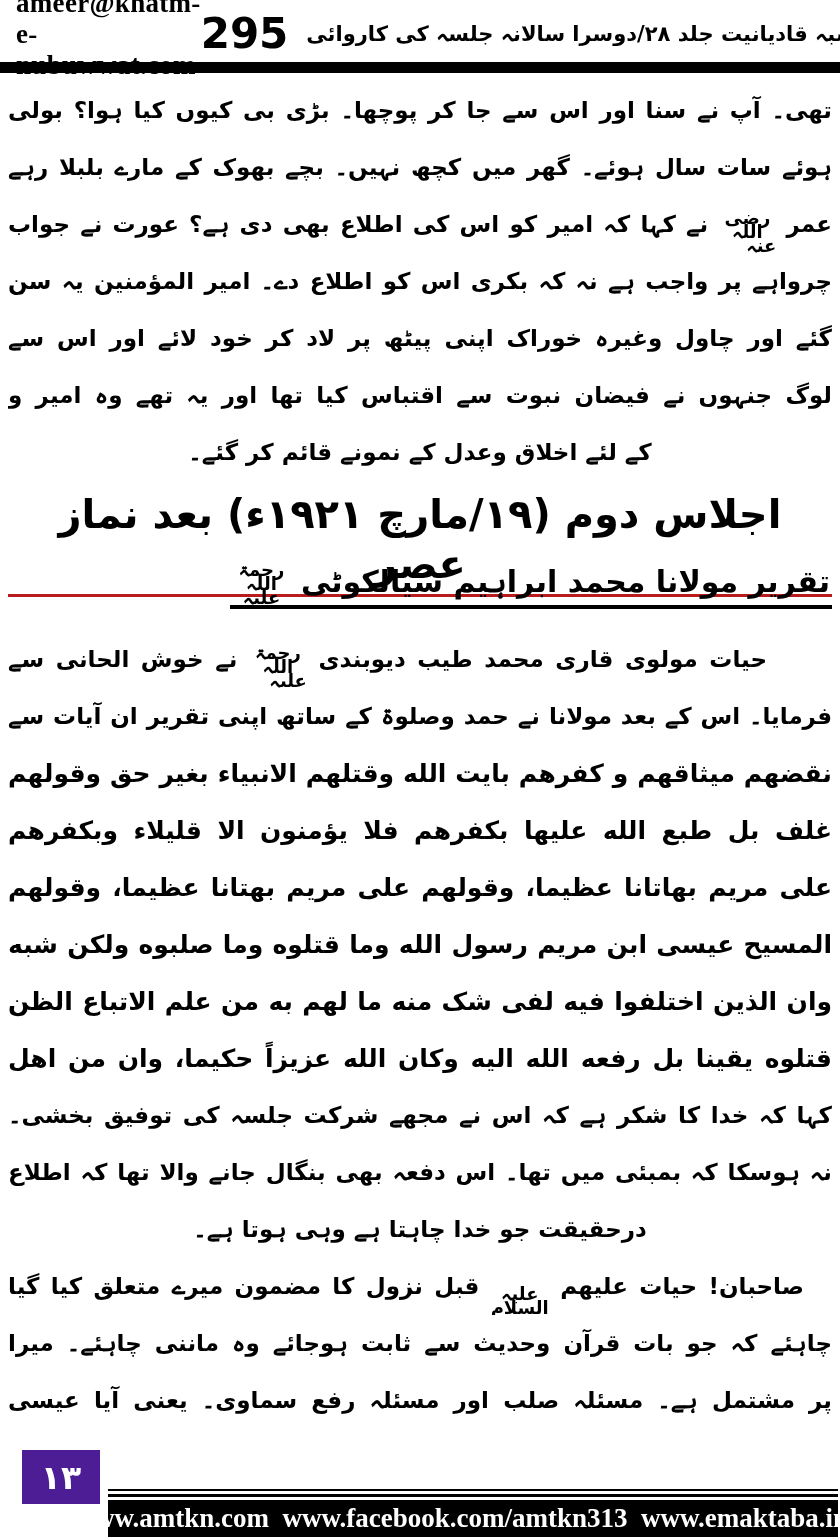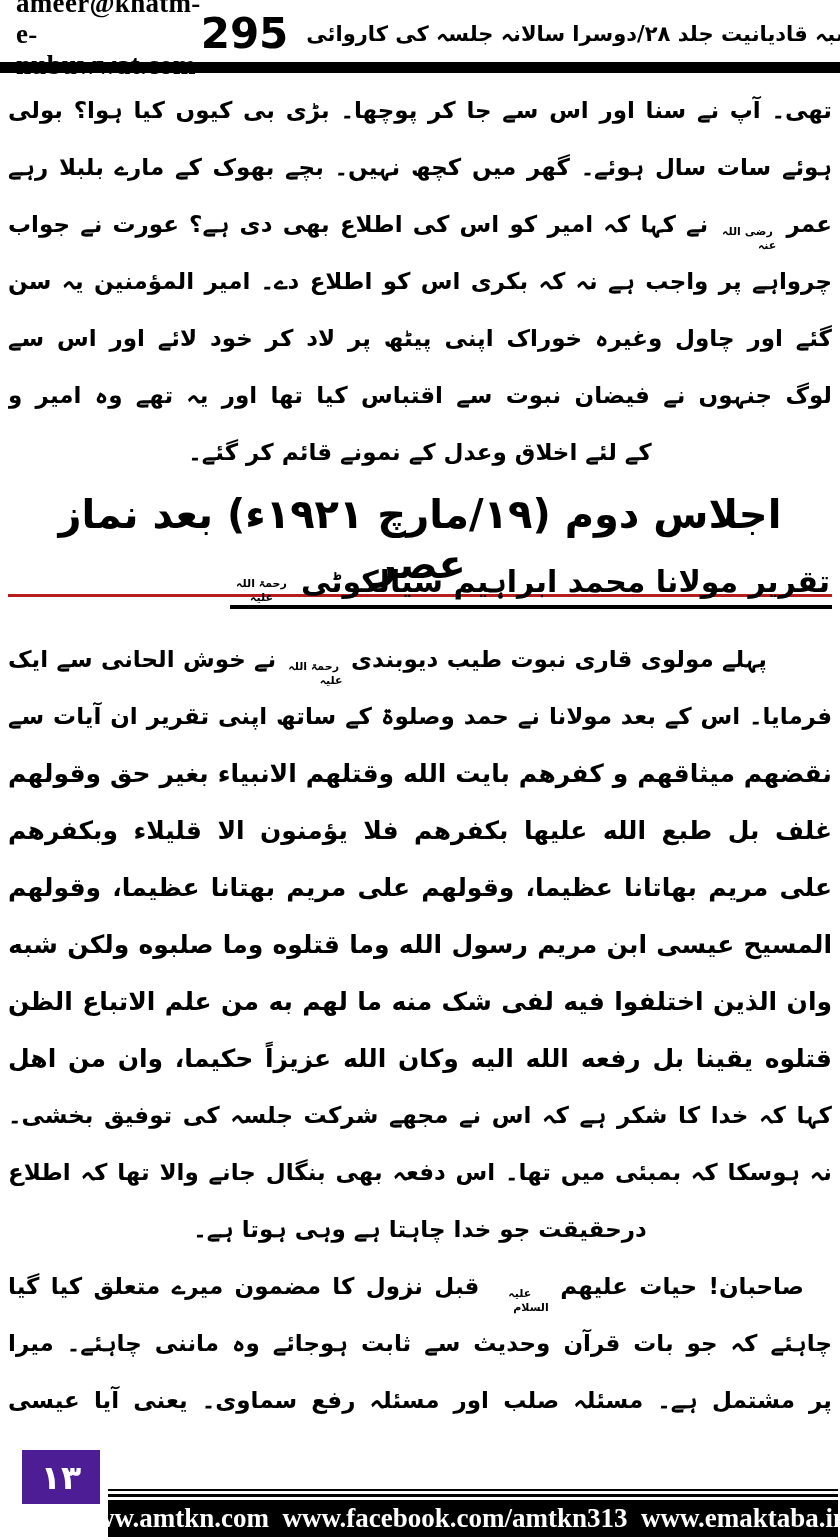--- a/index.html
+++ b/index.html
@@ -38,21 +38,21 @@
   .section-heading {
     display:inline-block; font-size:40px; font-weight:700; line-height:50px;
     border-bottom:3px solid #b91c1c; padding:0 14px 5px;
   }
   .speech-heading-wrap { text-align:right; margin:2px 0 8px; height:64px; }
   .speech-heading {
     display:inline-block; font-size:30px; font-weight:800; line-height:46px;
     border-bottom:4px solid #000; padding:0 2px 0;
   }
   .honorific {
-    display:inline-block; font-size:11px; font-weight:700;
+    display:inline-block; font-size:18px; font-weight:700;
     max-width:58px; line-height:14px; text-align:center; vertical-align:bottom;
     white-space:normal;
   }
   .aline {
     font-size:25px; font-weight:800; line-height:57px; height:57px;
     text-align:justify; text-align-last:justify; overflow:hidden;
   }
 
   
   .footer-pagebox {
@@ -96,21 +96,21 @@
   <div class="uline center">کے لئے اخلاق وعدل کے نمونے قائم کر گئے۔</div>
 
   <div class="section-heading-wrap">
     <span class="section-heading">اجلاس دوم (۱۹/مارچ ۱۹۲۱ء) بعد نماز عصر</span>
   </div>
 
   <div class="speech-heading-wrap">
     <span class="speech-heading"><span>تقریر مولانا محمد ابراہیم سیالکوٹی</span> <span class="honorific">رحمۃ اللہ علیہ</span></span>
   </div>
 
-  <div class="uline ind65"><span>پہلے مولوی قاری نبوت طیب دیوبندی</span> <span class="honorific">رحمۃ اللہ علیہ</span> <span>نے خوش الحانی سے ایک رکوع تلاوت</span></div>
+  <div class="uline ind65"><span>حیات مولوی قاری محمد طیب دیوبندی</span> <span class="honorific">رحمۃ اللہ علیہ</span> <span>نے خوش الحانی سے ایک رکوع تلاوت</span></div>
   <div class="uline">فرمایا۔ اس کے بعد مولانا نے حمد وصلوۃ کے ساتھ اپنی تقریر ان آیات سے شروع کی۔ ’’فبما</div>
 
   <div class="aline">نقضهم میثاقهم و کفرهم بایت الله وقتلهم الانبیاء بغیر حق وقولهم قلوبنا</div>
   <div class="aline">غلف بل طبع الله علیها بکفرهم فلا یؤمنون الا قلیلاء وبکفرهم وقولهم</div>
   <div class="aline">علی مریم بهاتانا عظیما، وقولهم علی مریم بهتانا عظیما، وقولهم انا قتلنا</div>
   <div class="aline">المسیح عیسی ابن مریم رسول الله وما قتلوه وما صلبوه ولکن شبه لهم</div>
   <div class="aline">وان الذین اختلفوا فیه لفی شک منه ما لهم به من علم الاتباع الظن وما</div>
   <div class="aline">قتلوه یقینا بل رفعه الله الیه وکان الله عزیزاً حکیما، وان من اهل الکتاب</div>
 
   <div class="uline">کہا کہ خدا کا شکر ہے کہ اس نے مجھے شرکت جلسہ کی توفیق بخشی۔ سابقہ جلسہ میں اس لئے حاضر</div>

